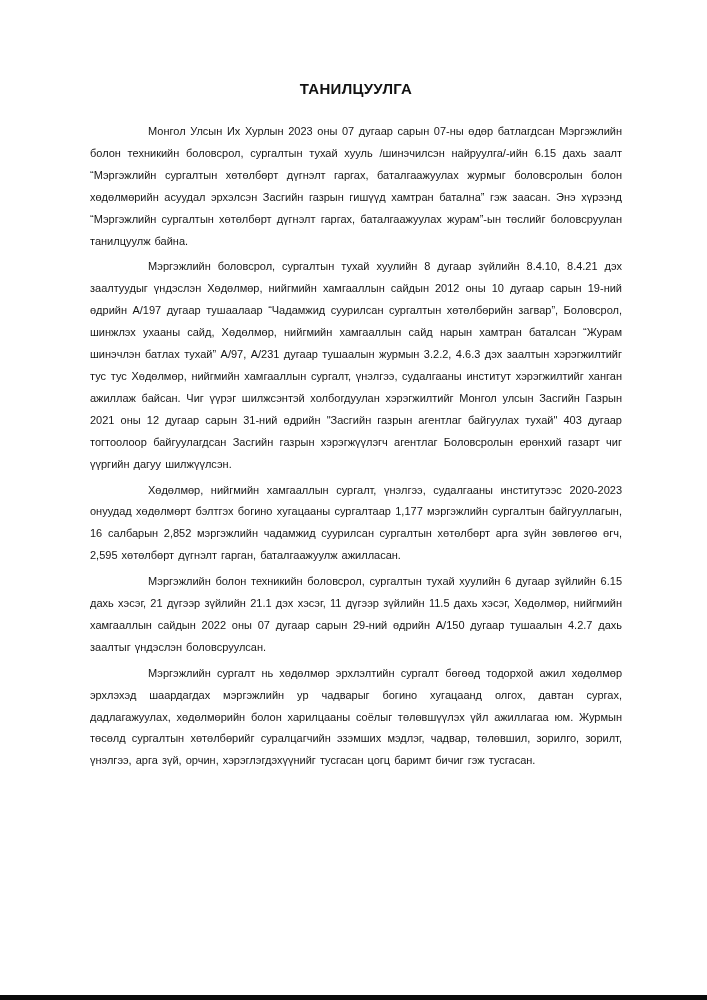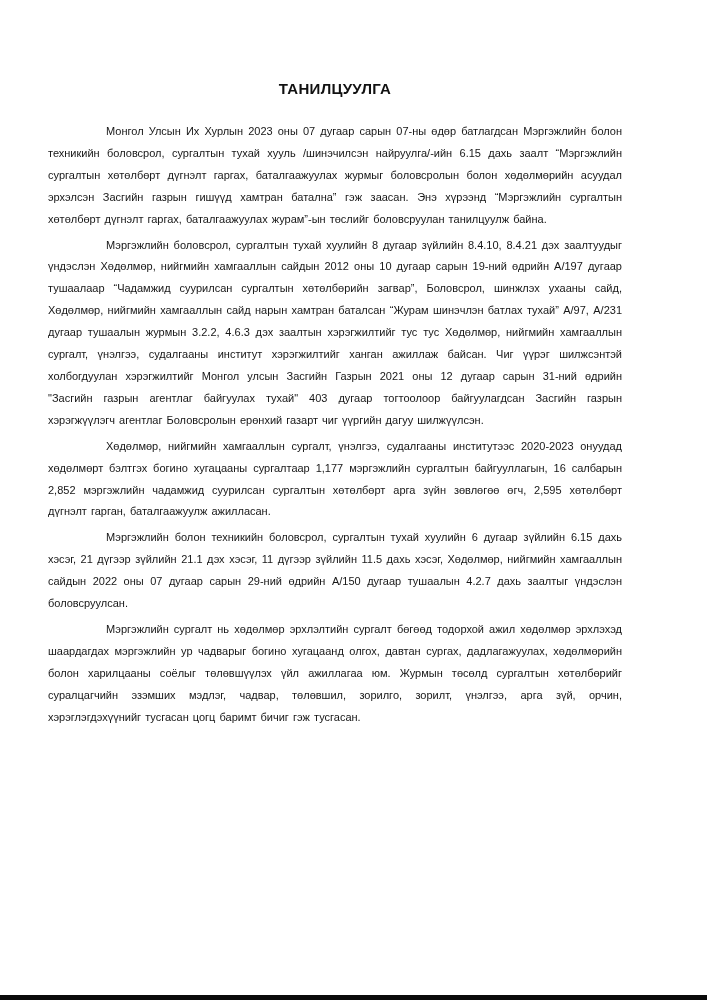--- a/index.html
+++ b/index.html
@@ -10,21 +10,21 @@
   .page {
     position: relative;
     width: 707px;
     height: 1000px;
     margin: 0 auto;
     background: #ffffff;
     overflow: hidden;
     font-family: "Liberation Sans", "DejaVu Sans", sans-serif;
     color: #161616;
     box-sizing: border-box;
-    padding: 80px 81px 0 44px;
+    padding: 80px 81px 0 86px;
   }
   .doc-title {
     margin: 0 0 24px 0;
     text-align: center;
     font-size: 15px;
     font-weight: bold;
     letter-spacing: 0.3px;
     color: #111111;
   }
   .doc-body p {

